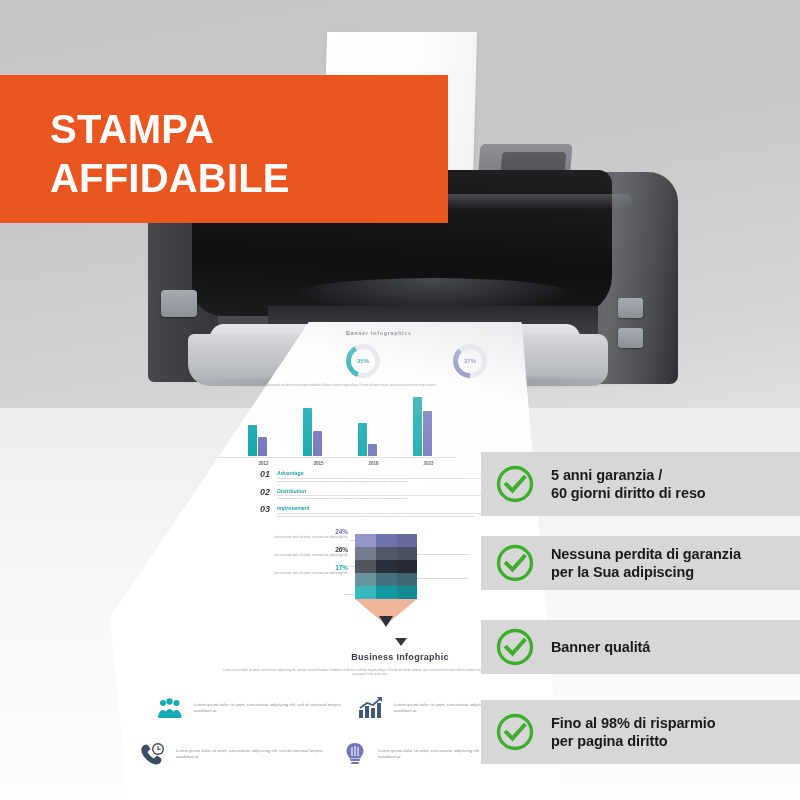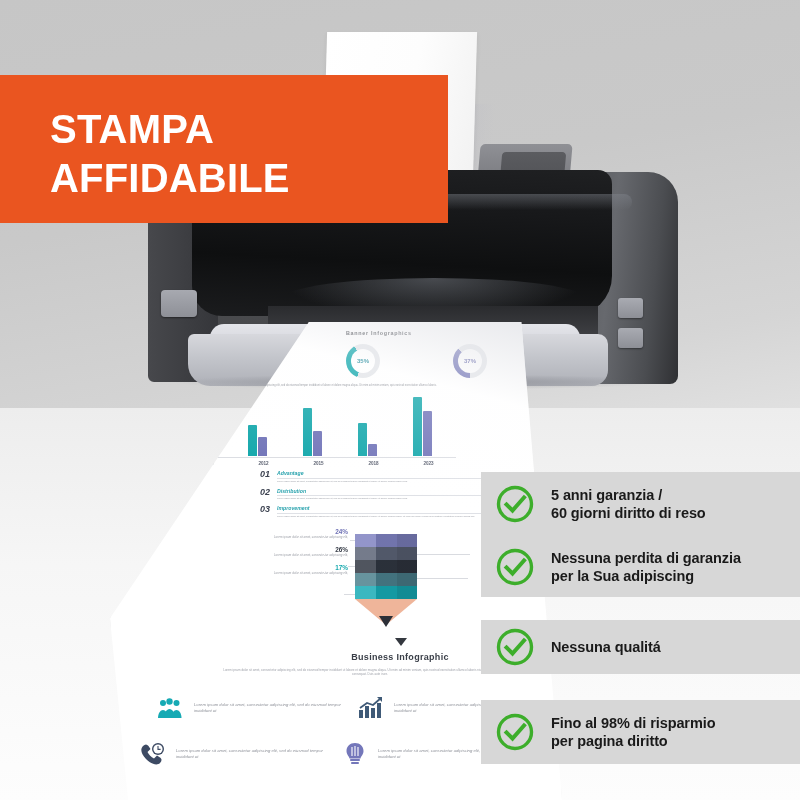--- a/index.html
+++ b/index.html
@@ -222,22 +222,22 @@
   .icell{position:absolute;display:flex;align-items:center;gap:10px;width:200px;}
   .ico{width:26px;height:24px;flex:none;position:relative;}
   .itxt{font-size:4.2px;line-height:5.8px;color:#8e9199;font-style:italic;filter:blur(.3px);}
 
   
   .feat{
     position:absolute;left:481px;width:319px;
     background:#d7d7d7;display:flex;align-items:center;gap:16px;
     padding:0 14px;box-sizing:border-box;
   }
-  .f1{top:452px;height:64px;margin-top:20px;}
-  .f2{top:536px;height:61px;}
+  .f1{top:452px;height:64px;}
+  .f2{top:536px;height:54px;}
   .f3{top:620px;height:54px;}
   .f4{top:700px;height:64px;}
   .check{width:40px;height:40px;flex:none;}
   .feat-txt{
     font-size:14.5px;font-weight:bold;line-height:18px;color:#1a1a1a;
     letter-spacing:-.1px;
   }
 
   
   .banner{
@@ -490,21 +490,21 @@
   </div>
 
   <div class="feat f3">
     <span class="check">
       <svg viewBox="0 0 40 40" width="40" height="40">
         <circle cx="20" cy="20" r="16.5" fill="none" stroke="#3dae2b" stroke-width="3.4"></circle>
         <path d="M11.5 20.5 L17.5 26.5 L29 13.5" fill="none" stroke="#3dae2b" stroke-width="4" stroke-linecap="square"></path>
       </svg>
     </span>
     <span class="feat-txt">
-      <span style="display:block">Nessuna qualitá</span>
+      <span style="display:block">Banner qualitá</span>
     </span>
   </div>
 
   <div class="feat f4">
     <span class="check">
       <svg viewBox="0 0 40 40" width="40" height="40">
         <circle cx="20" cy="20" r="16.5" fill="none" stroke="#3dae2b" stroke-width="3.4"></circle>
         <path d="M11.5 20.5 L17.5 26.5 L29 13.5" fill="none" stroke="#3dae2b" stroke-width="4" stroke-linecap="square"></path>
       </svg>
     </span>

